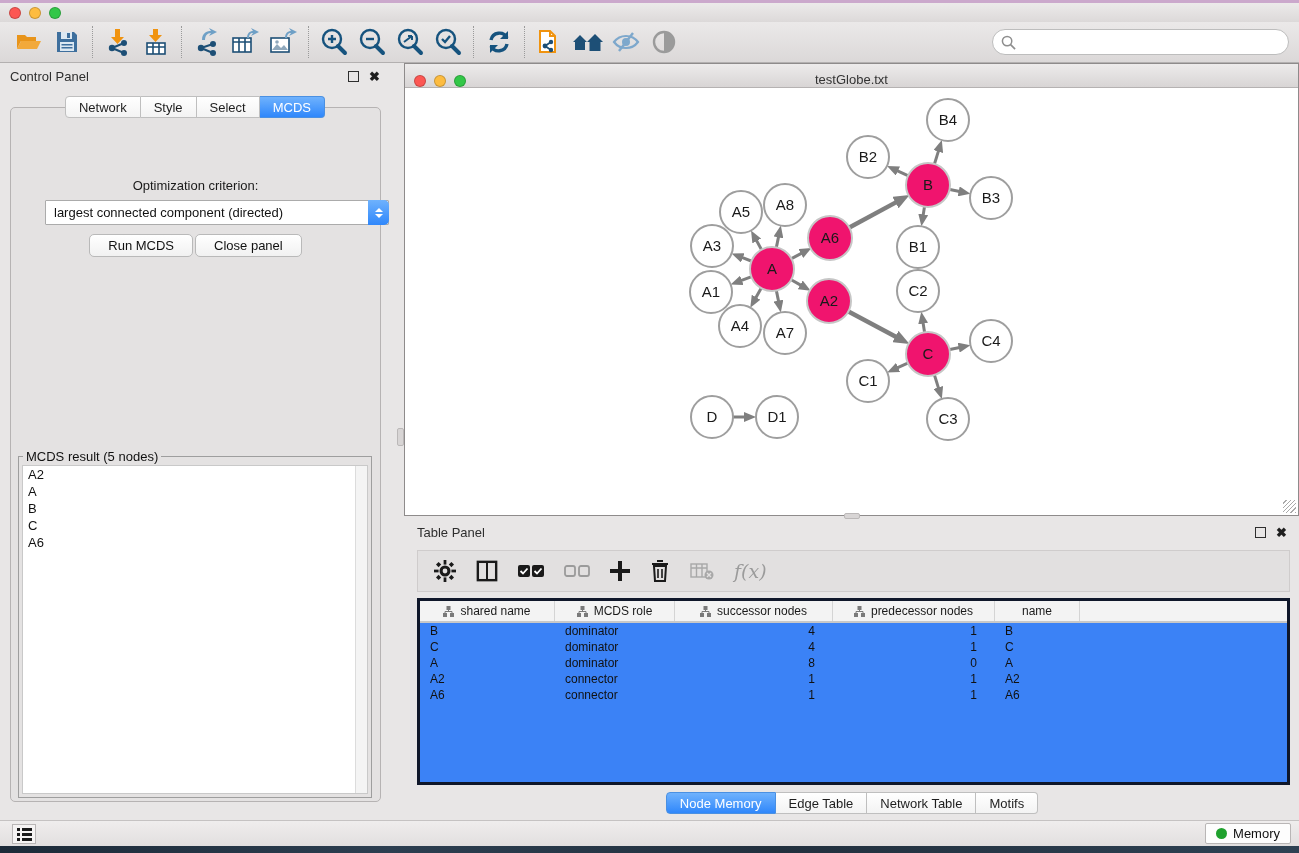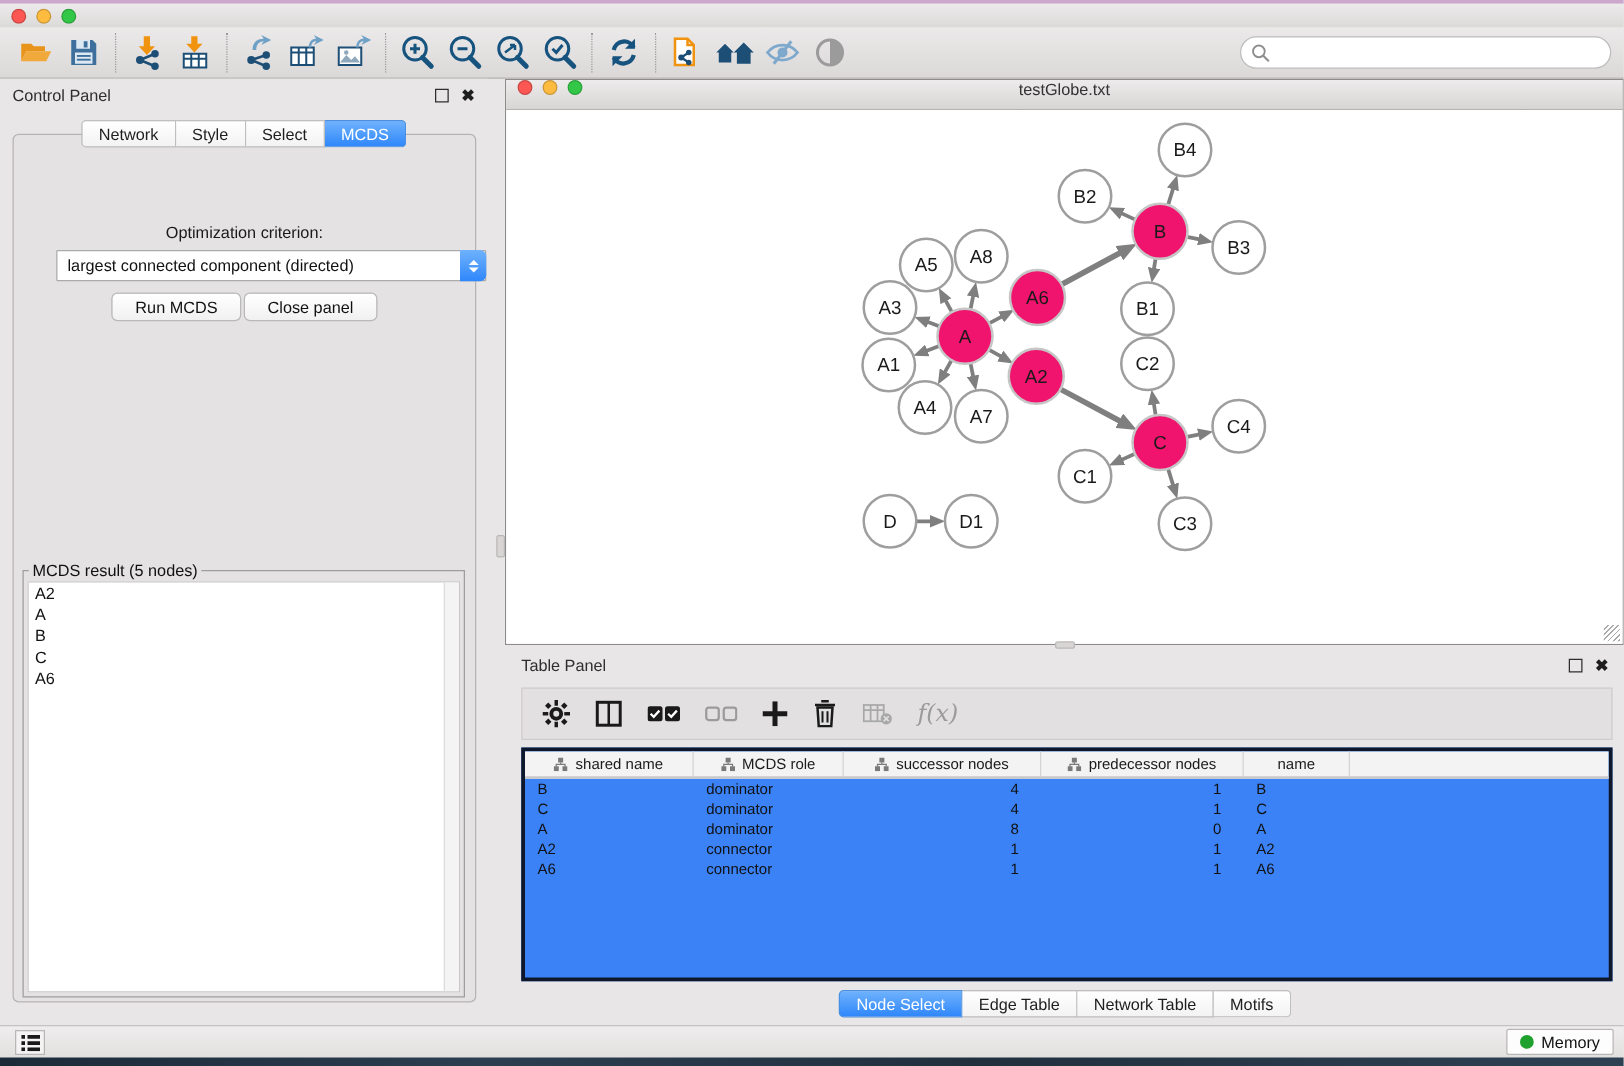--- a/index.html
+++ b/index.html
@@ -55,21 +55,21 @@
   .result-legend { position:absolute; top:-8px; left:4px; background:#E4E2E2; padding:0 3px; font-size:13px; color:#111; }
   .result-list { position:absolute; left:3px; right:3px; top:8px; bottom:3px; background:#fff;
     border:1px solid #C9C9C9; overflow:hidden; }
   .result-scroll { position:absolute; right:0; top:0; bottom:0; width:12px; background:#F4F4F4; border-left:1px solid #DCDCDC; }
   .result-item { font-size:13px; color:#111; padding:1px 0 1px 5px; line-height:15px; }
 
   
   .net-window { position:absolute; left:404px; top:63px; width:895px; height:453px;
     border:1px solid #8E8B8B; background:#fff; }
   .net-titlebar { height:24px; background:linear-gradient(#EDEBEB,#D8D5D5); border-bottom:1px solid #B5B2B2;
-    display:flex; align-items:flex-start; position:relative; }
+    display:flex; align-items:flex-end; position:relative; }
   .net-title { position:absolute; left:0; right:0; text-align:center; font-size:13px; color:#333; }
   .net-canvas { position:relative; width:100%; height:427px; background:#fff; }
   .resize-grip { position:absolute; right:2px; bottom:2px; width:13px; height:13px;
     background:repeating-linear-gradient(135deg, transparent 0 2px, #AAA 2px 3px); }
   .splitter-v { position:absolute; left:397px; top:428px; width:7px; height:18px; background:#D8D5D5; border:1px solid #BBB8B8; border-radius:2px; }
   .splitter-h { position:absolute; left:844px; top:513px; width:16px; height:6px; background:#D8D5D5; border:1px solid #BBB8B8; border-radius:2px; }
 
   
   .table-panel { position:absolute; left:405px; top:520px; width:894px; height:300px; background:#E8E6E6; }
   .tp-header { height:24px; display:flex; align-items:center; padding:0 12px; font-size:13px; color:#2E2E2E; }
@@ -575,21 +575,21 @@
         <div class="trow">
           <div class="td left" style="width: 135px;">A6</div>
           <div class="td left" style="width: 120px;">connector</div>
           <div class="td num" style="width: 158px;">1</div>
           <div class="td num" style="width: 162px;">1</div>
           <div class="td left" style="width: 85px;">A6</div>
         </div>
       </div>
   </div>
   <div class="table-tabs seg-tabs" style="position:absolute; top:auto;" id="table-tabs">
-      <div class="seg active">Node Select</div>
+      <div class="seg active">Node Memory</div>
       <div class="seg">Edge Table</div>
       <div class="seg">Network Table</div>
       <div class="seg">Motifs</div>
     </div>
 </div>
 
 <div class="statusbar">
   <div class="list-btn">
     <svg width="15" height="13" viewBox="0 0 15 13">
         <g fill="#1A1A1A">

